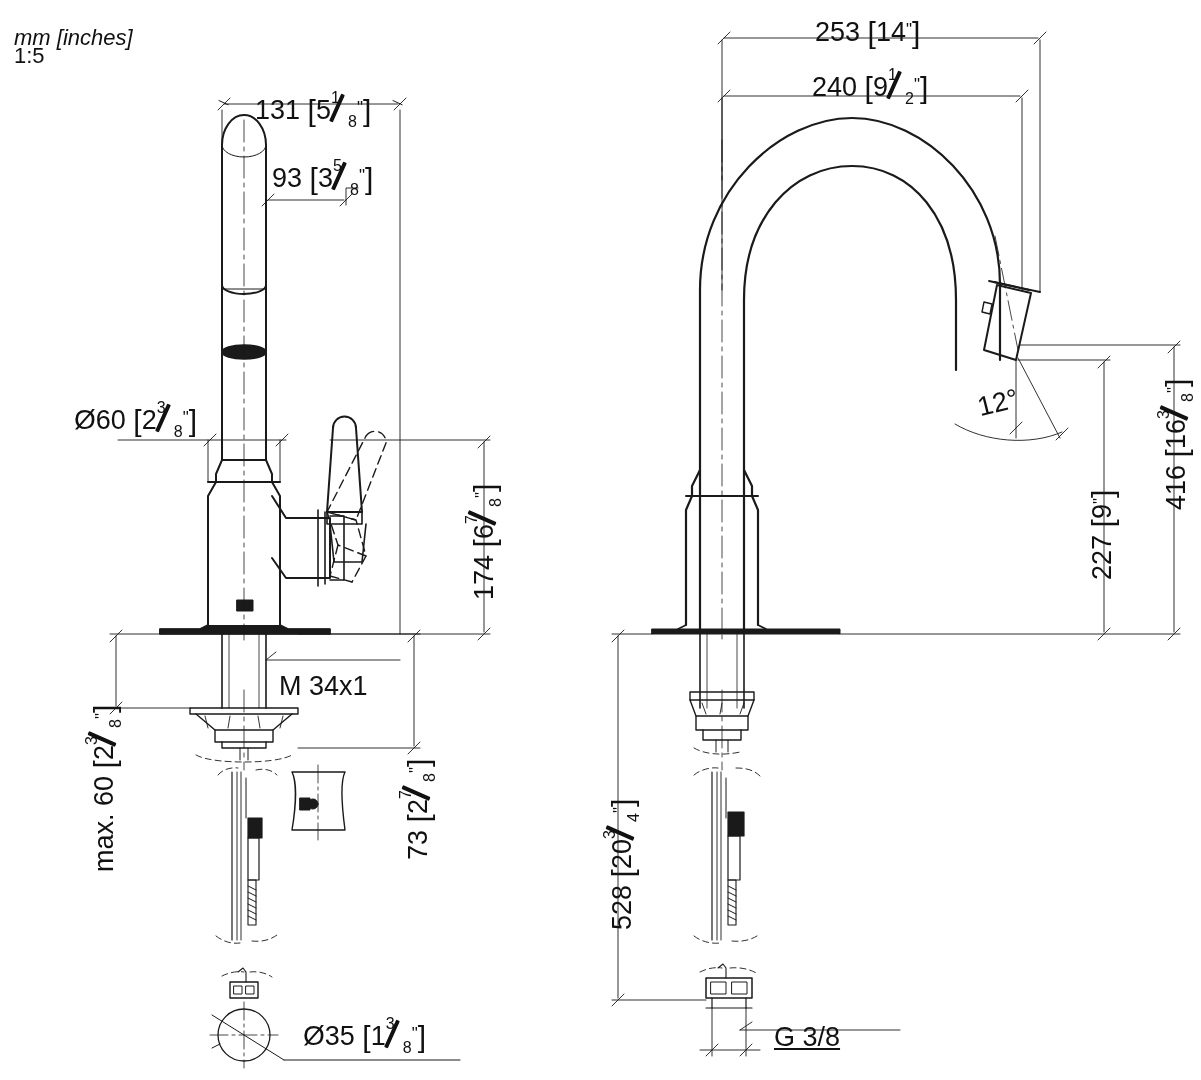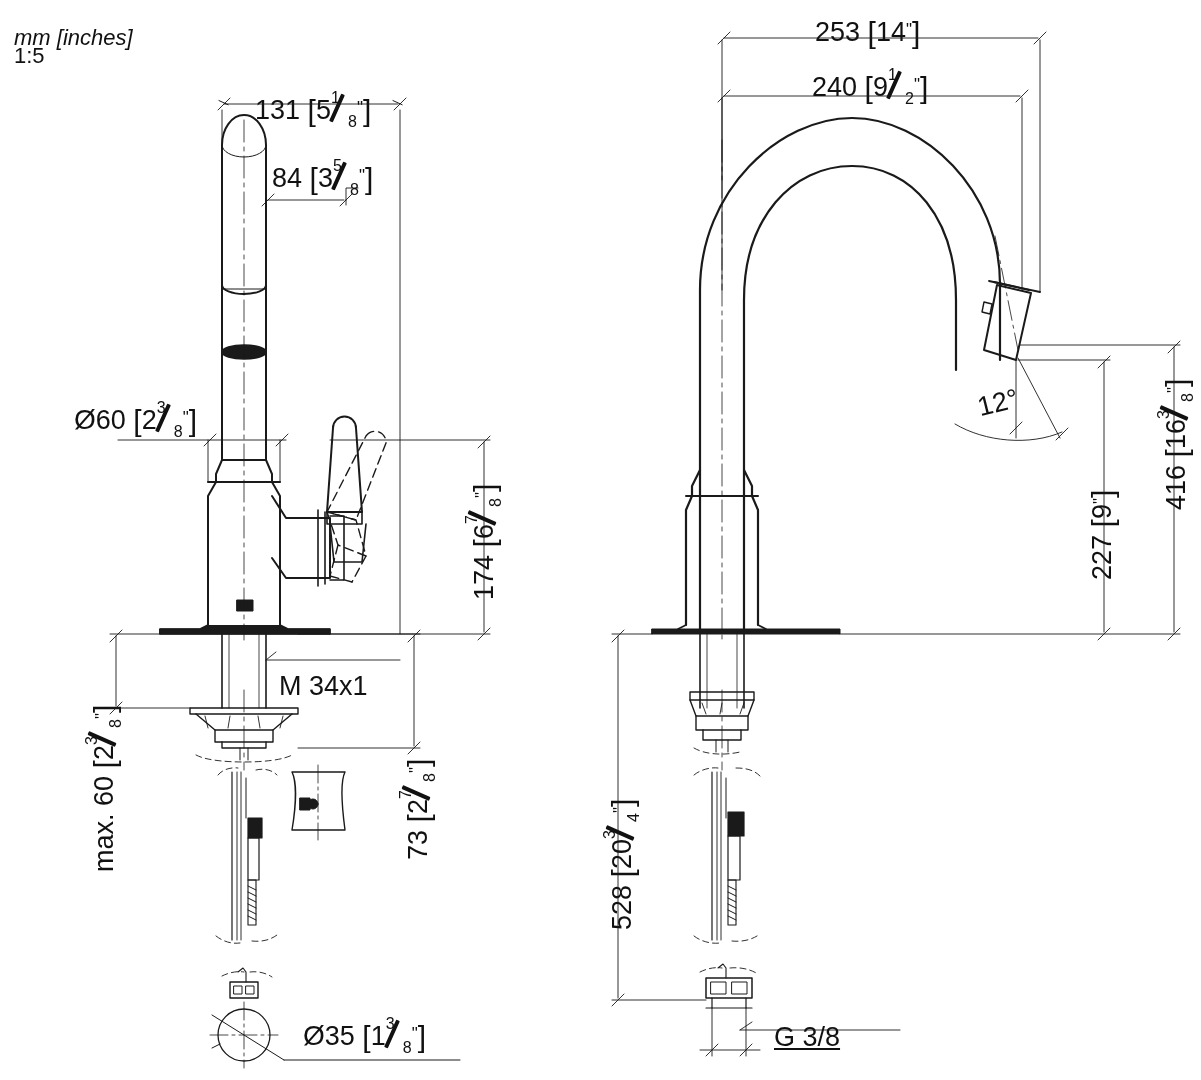--- a/index.html
+++ b/index.html
@@ -28,21 +28,21 @@
 
   <div class="lbl head" style="left:14px;top:27px;font-style:italic;">mm [inches]</div>
   <div class="lbl head" style="left:14px;top:45px;">1:5</div>
 
   <div class="lbl big" style="left:255px;top:72px;margin-top:24px;">
     <span>131</span>
     <span class="brk">[</span><span>5</span><span class="frac"><span class="num">1</span><span class="bar"></span><span class="den">8</span></span><span class="qt">"</span><span class="brk">]</span>
   </div>
 
   <div class="lbl big" style="left:272px;top:164px;">
-    <span>84</span>
+    <span>93</span>
     <span class="brk">[</span><span>3</span><span class="frac"><span class="num">5</span><span class="bar"></span><span class="den">8</span></span><span class="qt">"</span><span class="brk">]</span>
   </div>
 
   <div class="lbl big" style="left:74px;top:406px;">
     <span class="dia">Ø</span><span>60</span>
     <span class="brk">[</span><span>2</span><span class="frac"><span class="num">3</span><span class="bar"></span><span class="den">8</span></span><span class="qt">"</span><span class="brk">]</span>
   </div>
 
   <div class="lbl big vert" style="left:470px;top:600px;transform:rotate(-90deg);">
     <span>174</span>

